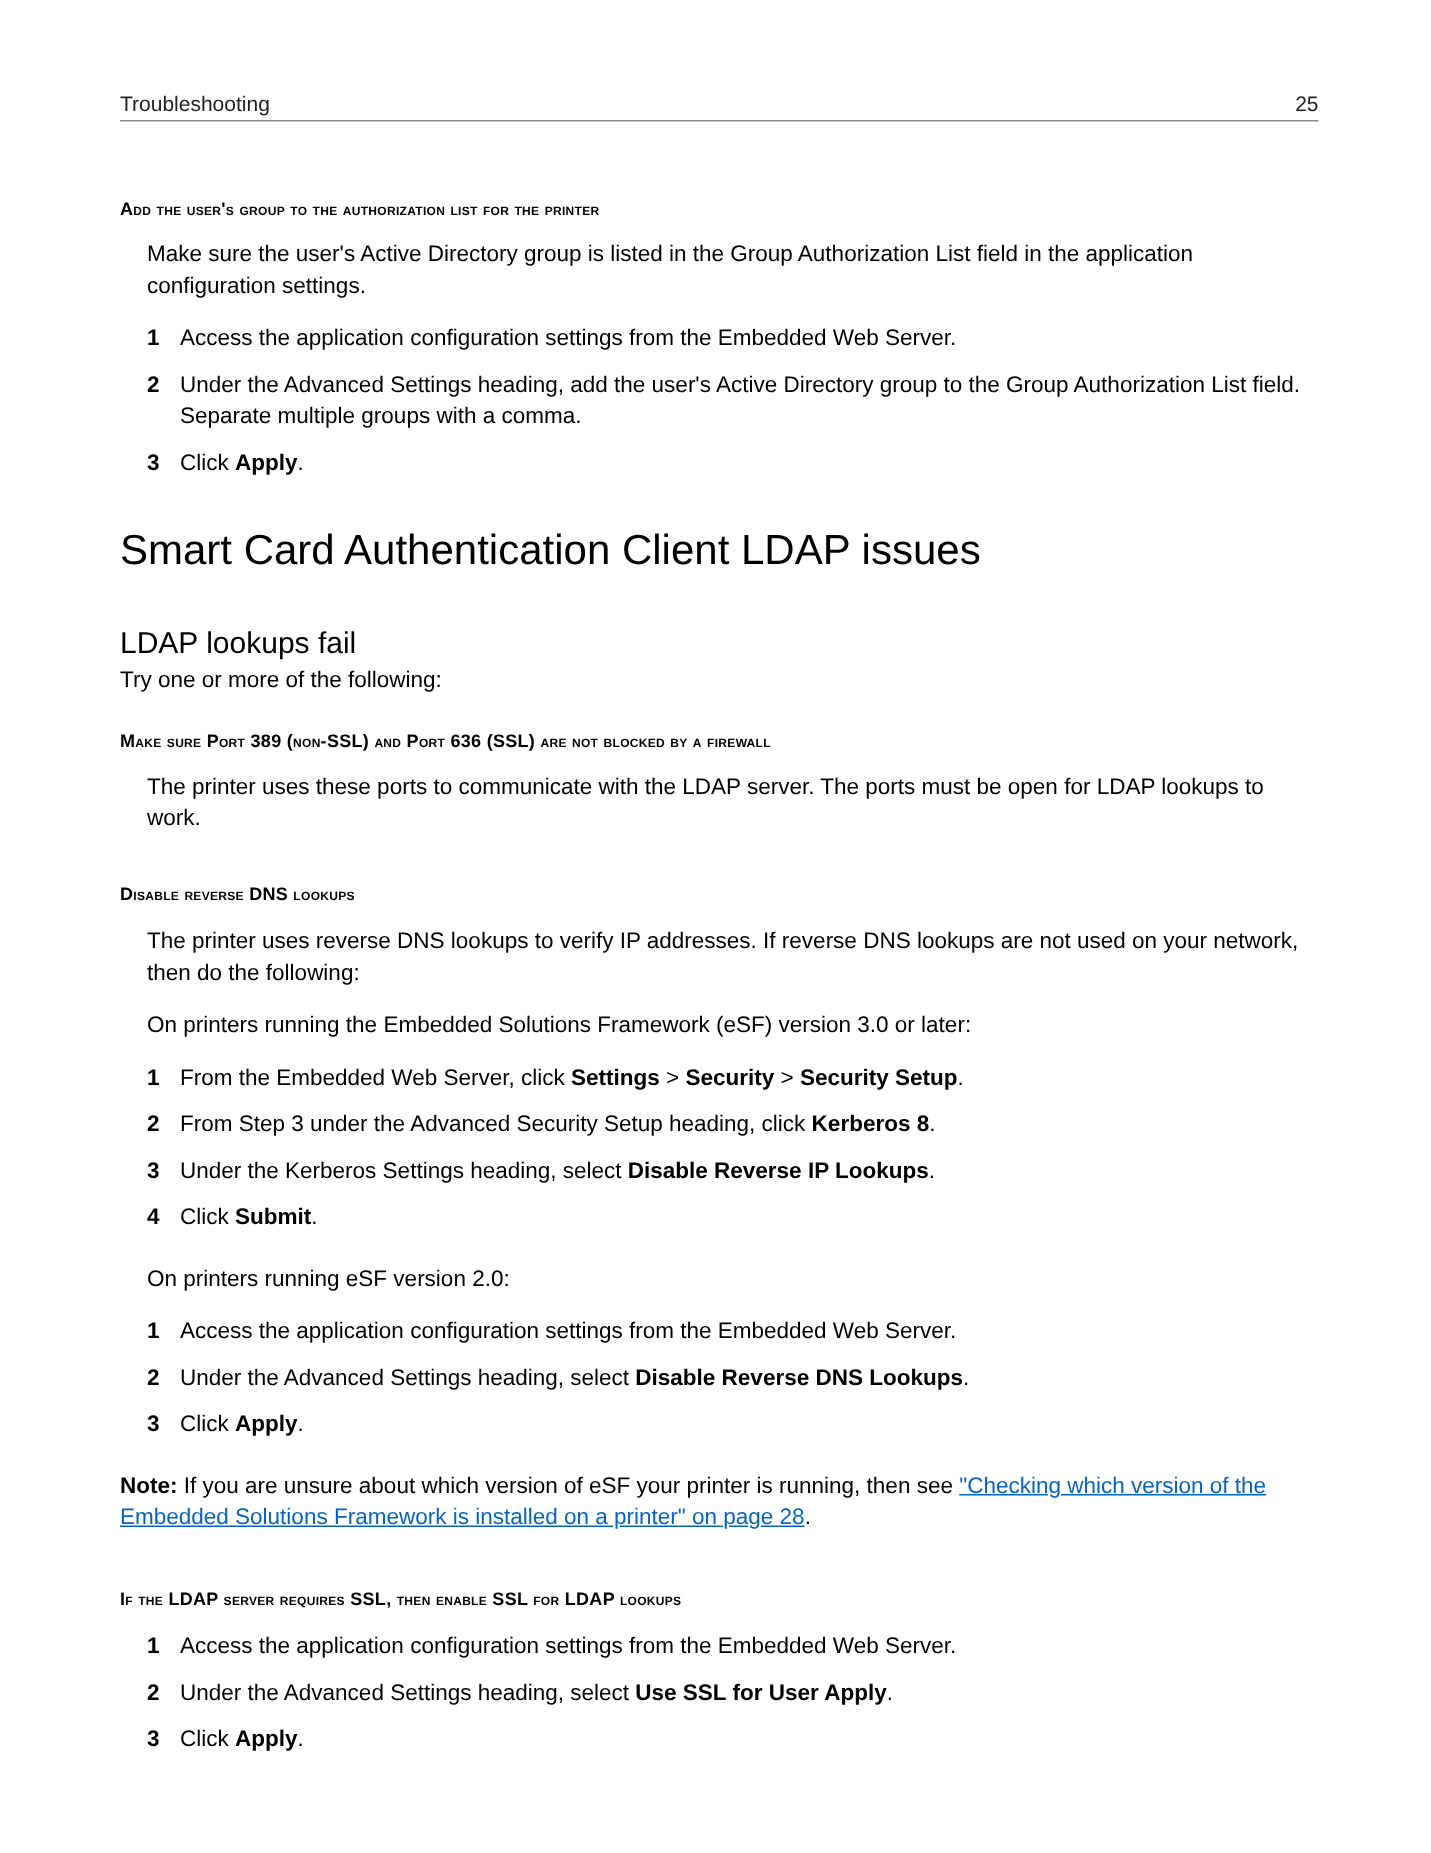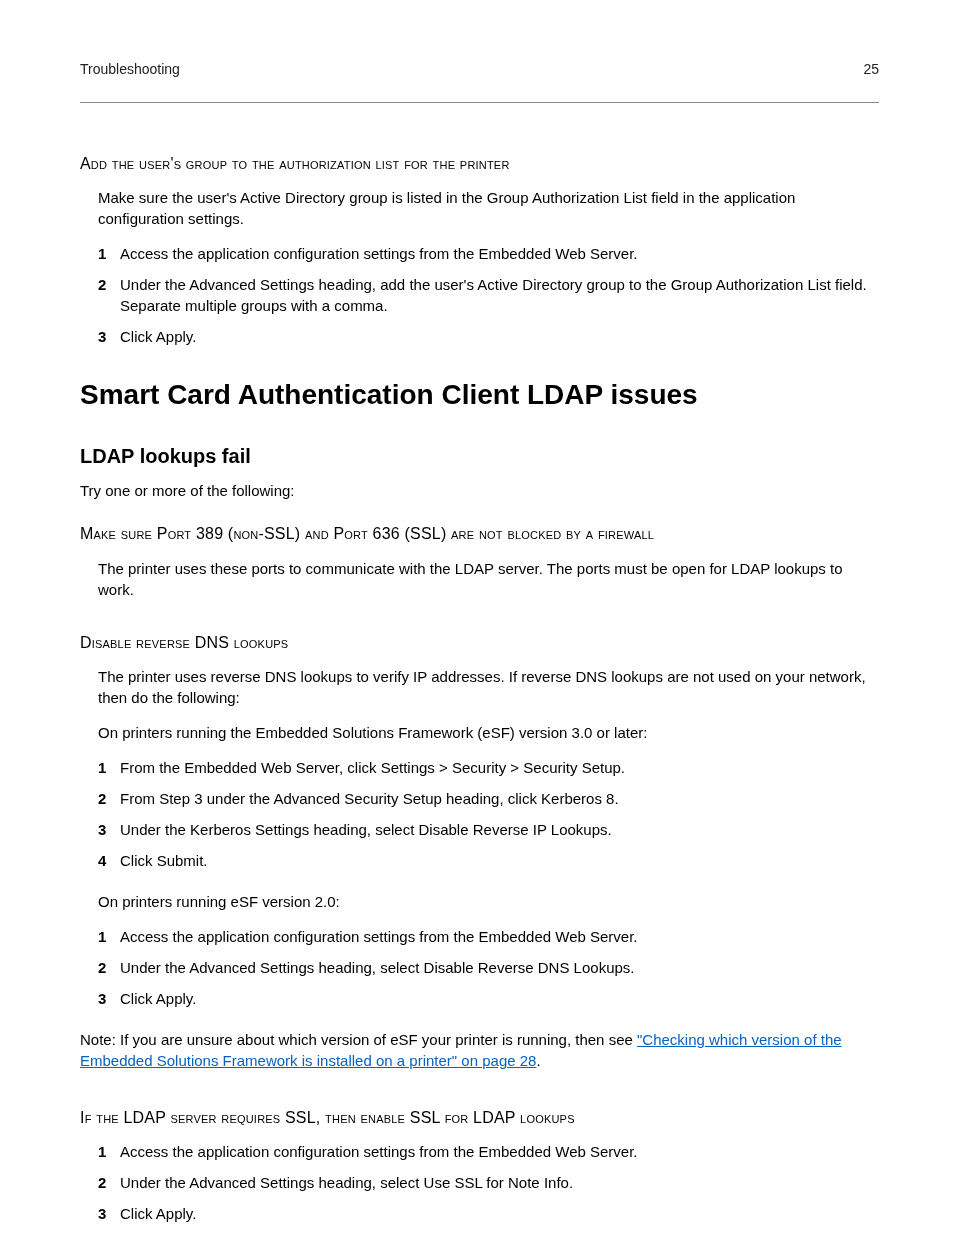--- a/index.html
+++ b/index.html
@@ -10,28 +10,28 @@
     background: #fff;
     width: 954px;
     padding: 60px 75px 60px 80px;
     line-height: 1.4;
   }
   .header-row {
     display: flex;
     justify-content: space-between;
     font-size: 14px;
     color: #222;
-    padding-bottom: 22px;
+    padding-bottom: 0;
     border-bottom: 1px solid #888;
     margin-bottom: 50px;
   }
   .smallcaps-h {
     font-variant: small-caps;
-    font-weight: normal;
-    font-size: 16px;
+    font-weight: bold;
+    font-size: 12px;
     margin-bottom: 12px;
     letter-spacing: 0.2px;
   }
   .body-p {
     margin-left: 18px;
     margin-bottom: 14px;
   }
   .body-p-noindent {
     margin-bottom: 4px;
   }
@@ -42,31 +42,31 @@
   }
   ol.steps li {
     display: flex;
     margin-bottom: 10px;
   }
   ol.steps li .num {
     font-weight: bold;
     min-width: 22px;
   }
   ol.steps li .txt { flex: 1; }
-  .bold { font-weight: normal; }
+  .bold { font-weight: bold; }
   h1.main {
     font-size: 28px;
-    font-weight: bold;
+    font-weight: normal;
     margin-top: 28px;
     margin-bottom: 28px;
   }
   h2.sub {
     font-size: 20px;
-    font-weight: bold;
-    margin-bottom: 10px;
+    font-weight: normal;
+    margin-bottom: 0;
   }
   .gap { height: 18px; }
   a.xref {
     color: #0563c1;
     text-decoration: underline;
   }
   .note-line { margin-bottom: 18px; }
 </style>
 </head>
 <body>
@@ -146,19 +146,19 @@
 <div class="gap"></div>
 
 <div class="smallcaps-h">If the LDAP server requires SSL, then enable SSL for LDAP lookups</div>
 <ol class="steps">
   <li>
       <span class="num">1</span>
       <span class="txt">Access the application configuration settings from the Embedded Web Server.</span>
     </li>
   <li>
       <span class="num">2</span>
-      <span class="txt"><span>Under the Advanced Settings heading, select </span><span class="bold">Use SSL for Note Info</span><span>.</span></span>
+      <span class="txt"><span>Under the Advanced Settings heading, select </span><span class="bold">Use SSL for User Apply</span><span>.</span></span>
     </li>
   <li>
       <span class="num">3</span>
       <span class="txt"><span>Click </span><span class="bold">Apply</span><span>.</span></span>
     </li>
 </ol>
 
 </body></html>

